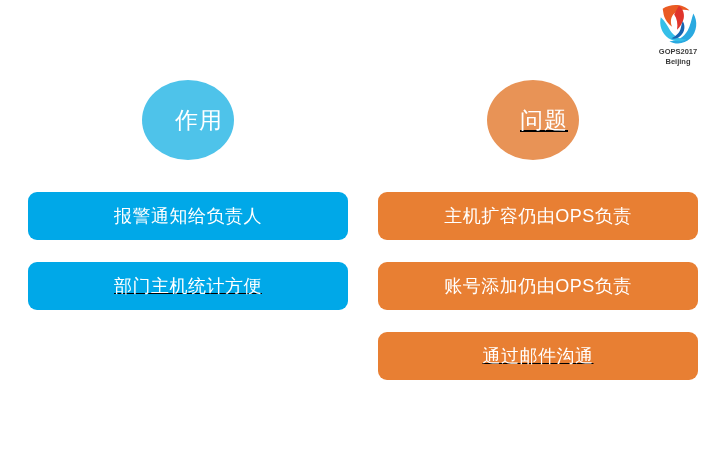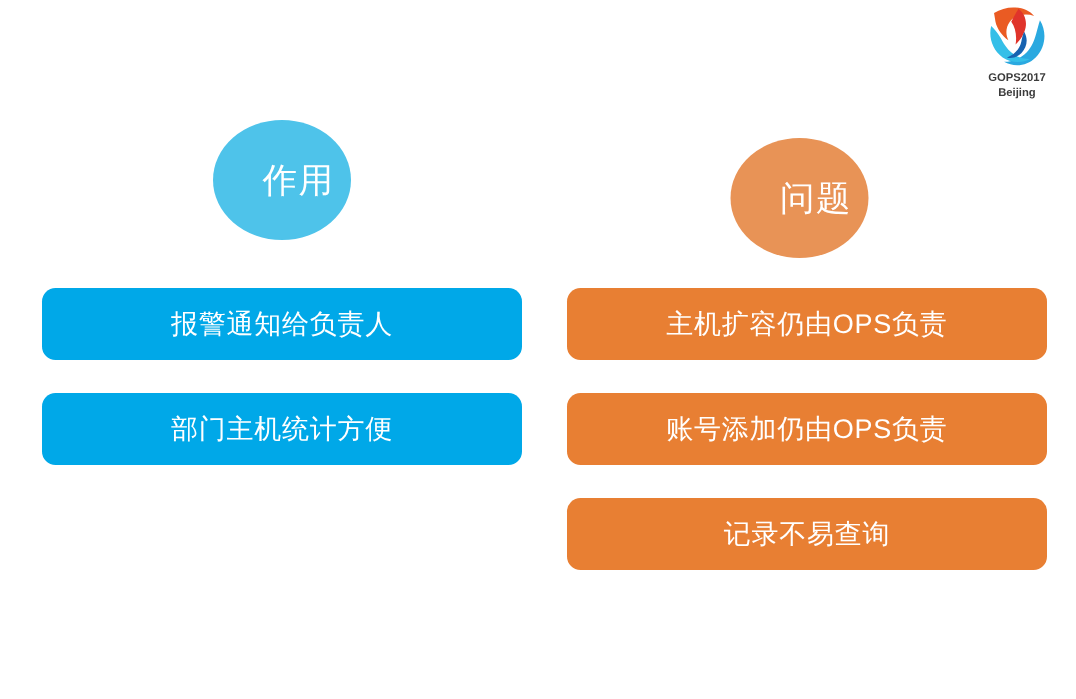--- a/index.html
+++ b/index.html
@@ -47,36 +47,36 @@
     justify-content:center;
   }
   .header-bubble .bubble-label {
     color:#ffffff;
     font-size:23px;
     letter-spacing:1px;
     line-height:1;
     margin-left:22px;
   }
   #bubble-left  { left:142px; top:80px; background:#4ec3ea; }
-  #bubble-right { left:487px; top:92px; background:#e89356; }
+  #bubble-right { left:487px; top:80px; background:#e89356;text-decoration:underline; }
 
   
   .column { position:absolute; top:192px; width:320px; }
   #column-left  { left:28px; }
   #column-right { left:378px; }
 
   .bar {
     width:320px; height:48px;
     border-radius:9px;
     display:flex;
     align-items:center;
     justify-content:center;
     margin-bottom:22px;
   }
-  .bar:last-child { margin-bottom:0; }
+  .bar:last-child { margin-bottom:0;text-decoration:underline; }
   .bar .bar-label {
     color:#ffffff;
     font-size:18px;
     letter-spacing:0.5px;
     line-height:1;
     white-space:nowrap;
   }
   .bar-blue   { background:#00a8e8; }
   .bar-orange { background:#e87f33; }
 </style>
@@ -117,17 +117,17 @@
   </div>
 
   <div id="column-right" class="column">
     <div class="bar bar-orange">
       <span class="bar-label">主机扩容仍由OPS负责</span>
     </div>
     <div class="bar bar-orange">
       <span class="bar-label">账号添加仍由OPS负责</span>
     </div>
     <div class="bar bar-orange">
-      <span class="bar-label">记录不易查询</span>
+      <span class="bar-label">通过邮件沟通</span>
     </div>
   </div>
 
 </div>
 
 </body></html>

